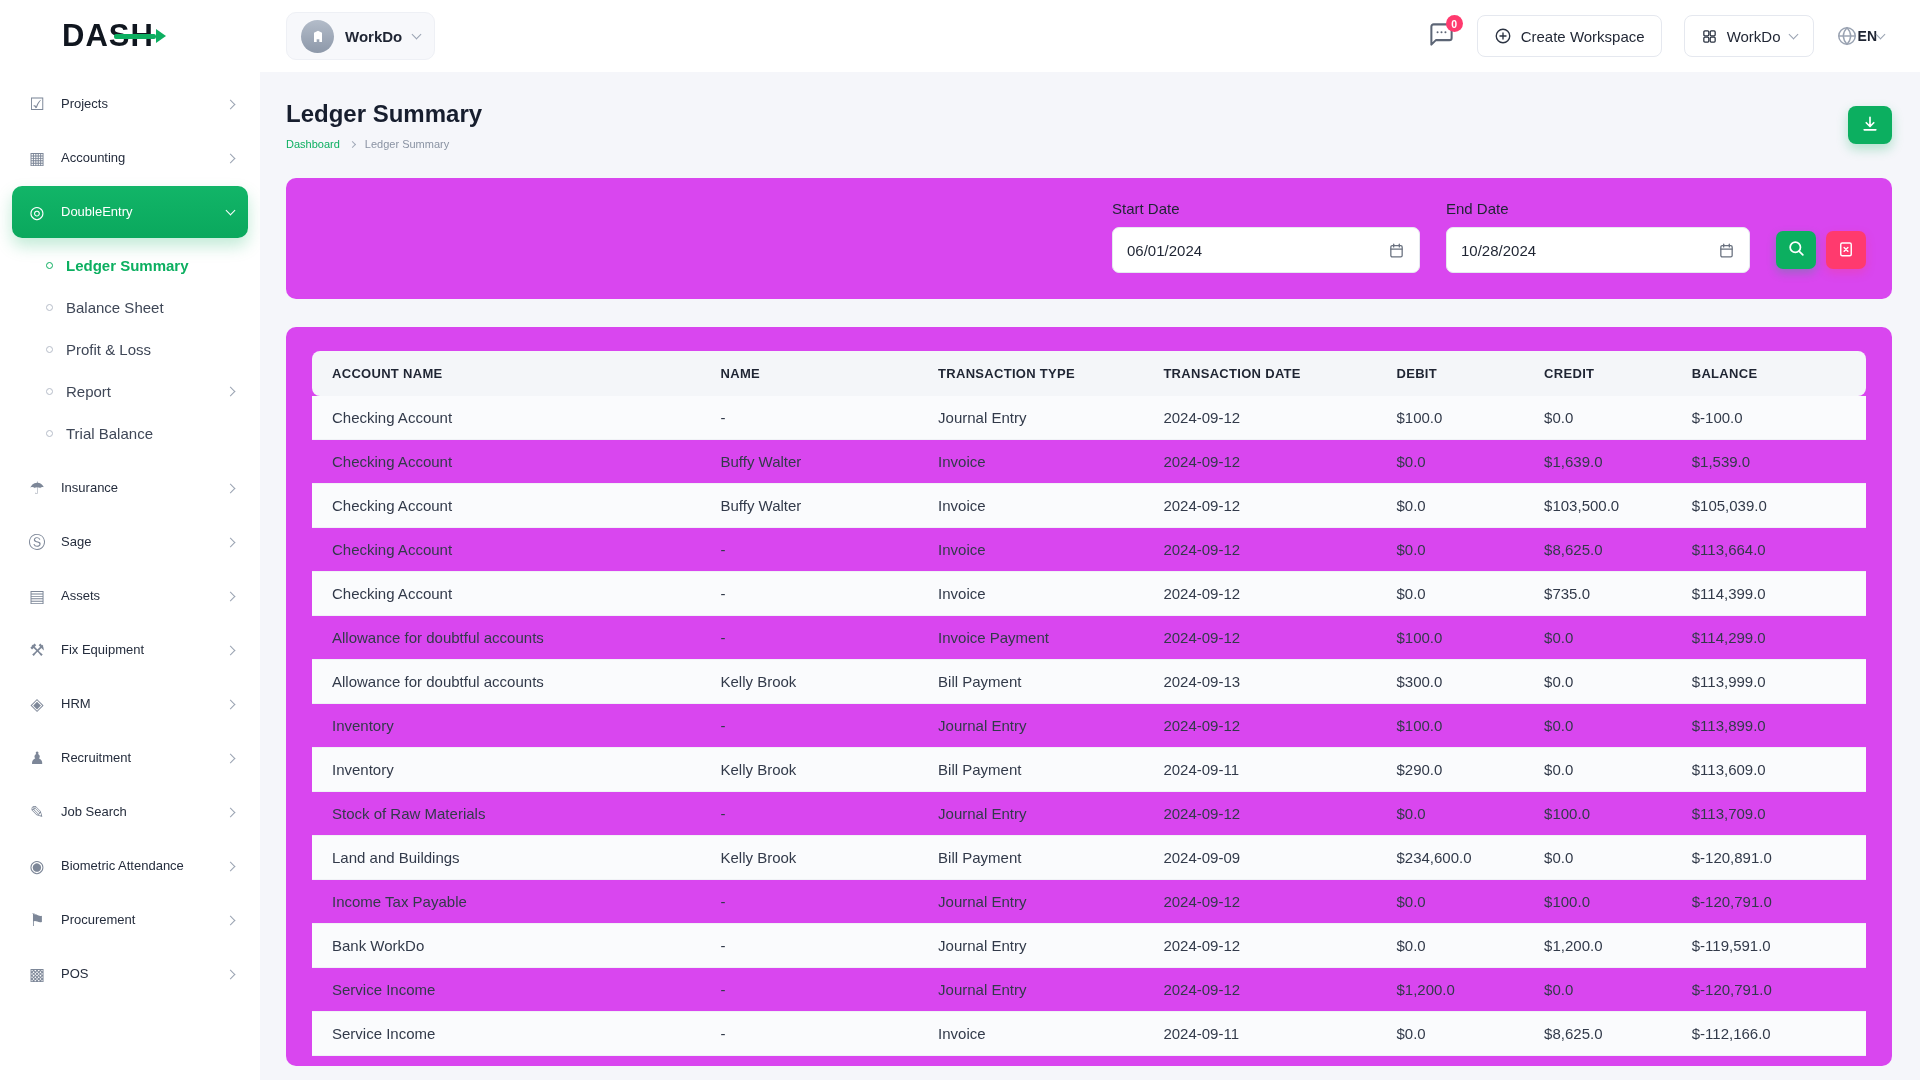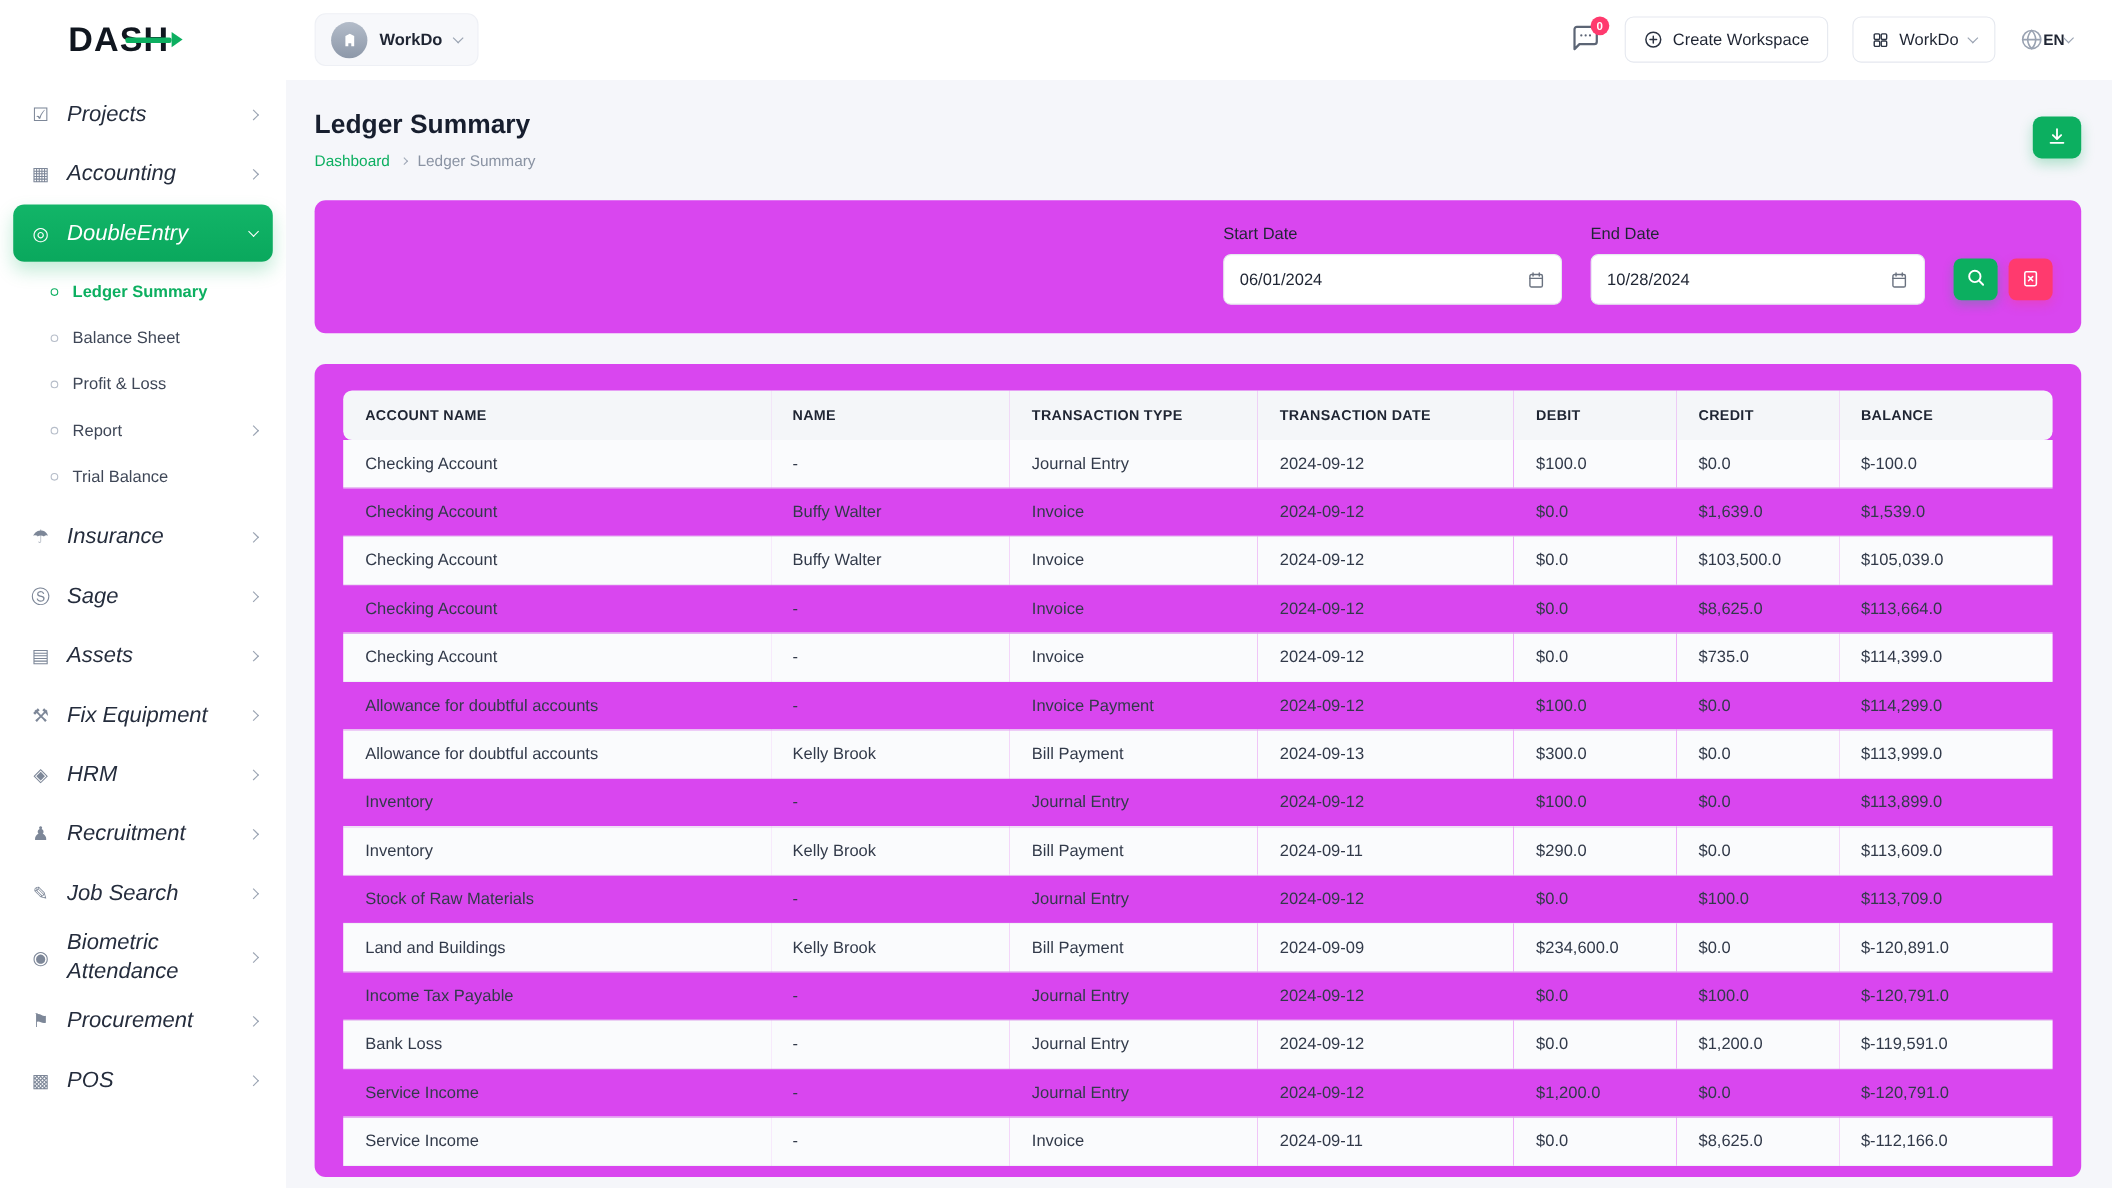--- a/index.html
+++ b/index.html
@@ -61,39 +61,39 @@
   
   .sidebar {
     position: fixed; top: 72px; left: 0; bottom: 0; width: 260px;
     background: #fff; overflow: hidden; padding-top: 4px; z-index: 10;
   }
   .nav-item {
     display: flex; align-items: center; gap: 13px; min-height: 52px;
     margin: 2px 12px; padding: 4px 14px; border-radius: 10px; cursor: pointer;
   }
   .nav-icon { width: 22px; font-size: 17px; color: #7d8798; text-align: center; flex: none; }
-  .nav-label { font-size: 20px; color: #252d3d; max-width: 128px; line-height: 1.3; font-style: italic; }
+  .nav-label { font-size: 13px; color: #252d3d; max-width: 128px; line-height: 1.3; }
   .nav-item .chev-wrap { margin-left: auto; }
   .nav-item.active { background: linear-gradient(180deg, #12b568, #0aa85d); box-shadow: 0 8px 16px rgba(12,175,96,.25); }
   .nav-item.active .nav-icon, .nav-item.active .nav-label { color: #fff; }
   .nav-item.active .chev-wrap { color: #fff; }
 
   .subnav { padding: 4px 0 6px; }
   .subnav-item { display: flex; align-items: center; gap: 13px; height: 42px; padding: 0 26px 0 46px; cursor: pointer; }
   .bullet { width: 7px; height: 7px; border: 1.6px solid #b6bdc9; border-radius: 50%; flex: none; }
   .sub-label { font-size: 15px; color: #3f4757; }
   .subnav-item.active .sub-label { color: #0CAF60; font-weight: 600; }
   .subnav-item.active .bullet { border-color: #0CAF60; }
   .subnav-item .sub-chev { margin-left: auto; }
 
   
   .main { margin: 72px 0 0 260px; padding: 28px 28px 0 26px; width: 1660px; }
   .page-head { display: flex; justify-content: space-between; align-items: flex-start; }
   .page-title { font-size: 24px; font-weight: 700; color: #171e2e; }
-  .breadcrumb { display: flex; align-items: center; gap: 10px; margin-top: 10px; font-size: 14px; }
+  .breadcrumb { display: flex; align-items: center; gap: 10px; margin-top: 10px; font-size: 11px; }
   .bc-link { color: #0CAF60; cursor: pointer; }
   .bc-sep { color: #a2aab9; display: flex; }
   .bc-current { color: #8a93a3; }
   .download-btn {
     width: 44px; height: 38px; border-radius: 8px; background: #0CAF60; color: #fff;
     display: flex; align-items: center; justify-content: center; margin-top: 6px;
     box-shadow: 0 5px 12px rgba(12,175,96,.3);
   }
 
   .card { background: #d946ef; border-radius: 10px; }
@@ -521,21 +521,21 @@
           <tr>
             <td>Income Tax Payable</td>
             <td>-</td>
             <td>Journal Entry</td>
             <td>2024-09-12</td>
             <td>$0.0</td>
             <td>$100.0</td>
             <td>$-120,791.0</td>
           </tr>
           <tr>
-            <td>Bank Loss</td>
+            <td>Bank WorkDo</td>
             <td>-</td>
             <td>Journal Entry</td>
             <td>2024-09-12</td>
             <td>$0.0</td>
             <td>$1,200.0</td>
             <td>$-119,591.0</td>
           </tr>
           <tr>
             <td>Service Income</td>
             <td>-</td>

